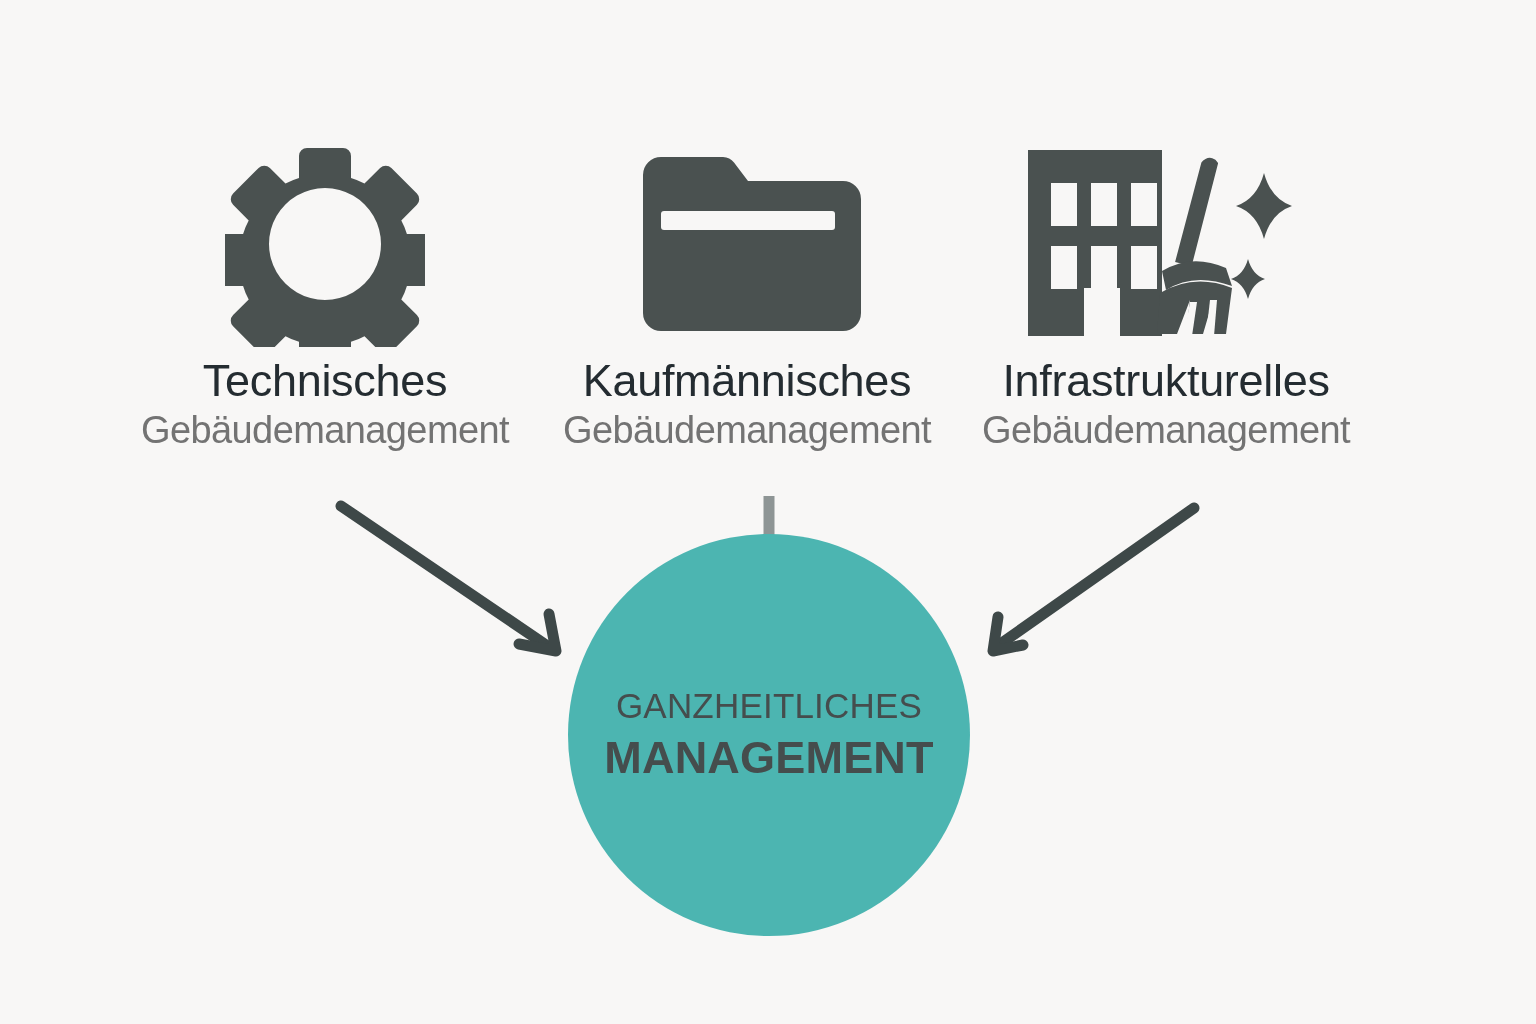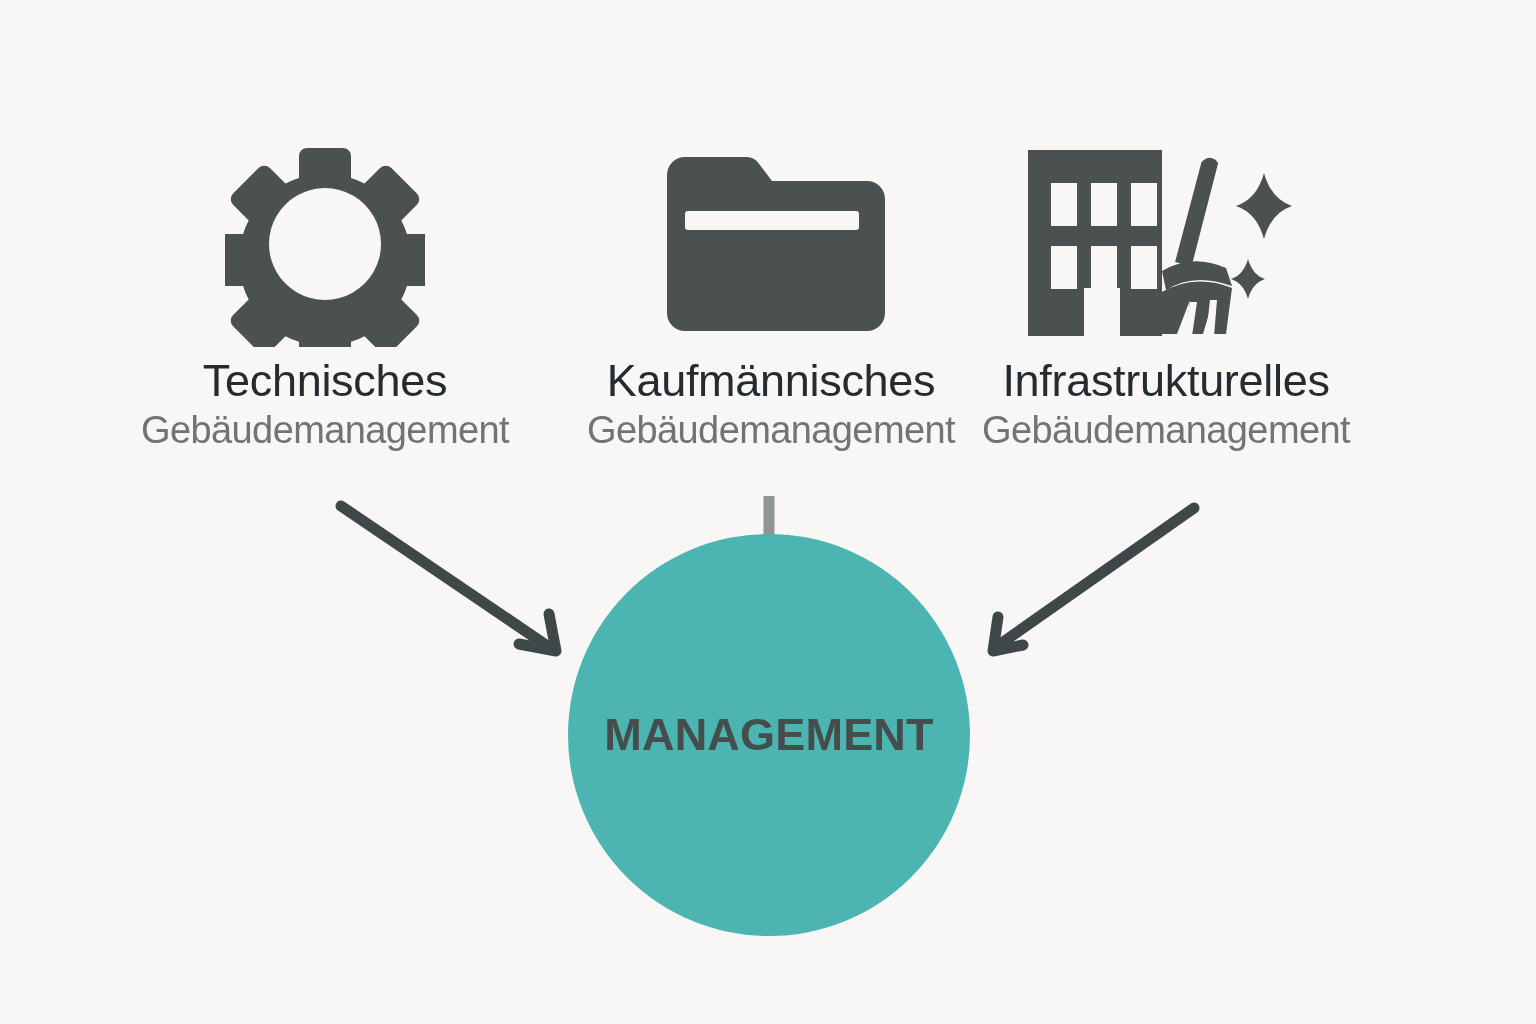--- a/index.html
+++ b/index.html
@@ -39,21 +39,21 @@
   
   .pillar {
     position: absolute;
     top: 130px;
     width: 470px;
     display: flex;
     flex-direction: column;
     align-items: center;
   }
   #pillar-technisches      { left: 90px; }
-  #pillar-kaufmaennisches  { left: 536px; }
+  #pillar-kaufmaennisches  { left: 512px; }
   #pillar-infrastrukturelles { left: 931px; }
 
   .pillar-icon {
     height: 228px;
     display: flex;
     align-items: center;
     justify-content: center;
   }
   .pillar-icon svg { display: block; }
 
@@ -226,16 +226,17 @@
         </g>
       </svg>
     </div>
     <div class="pillar-label">
       <span class="label-line-1">Infrastrukturelles</span>
       <span class="label-line-2">Gebäudemanagement</span>
     </div>
   </div>
 
   <div id="center-node">
+    <span class="core-line core-line-top">GANZHEITLICHES</span>
     <span class="core-line core-line-main">MANAGEMENT</span>
   </div>
 
 </div>
 
 </body></html>

